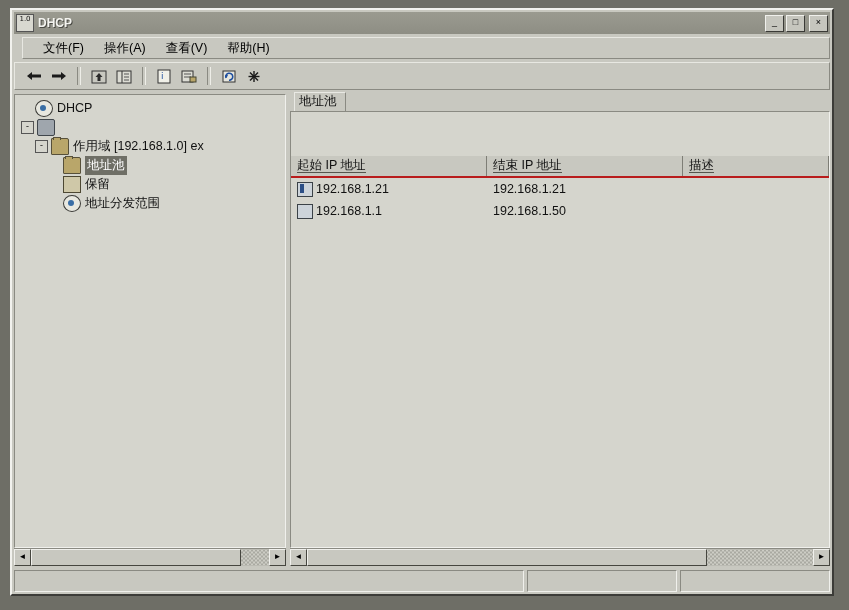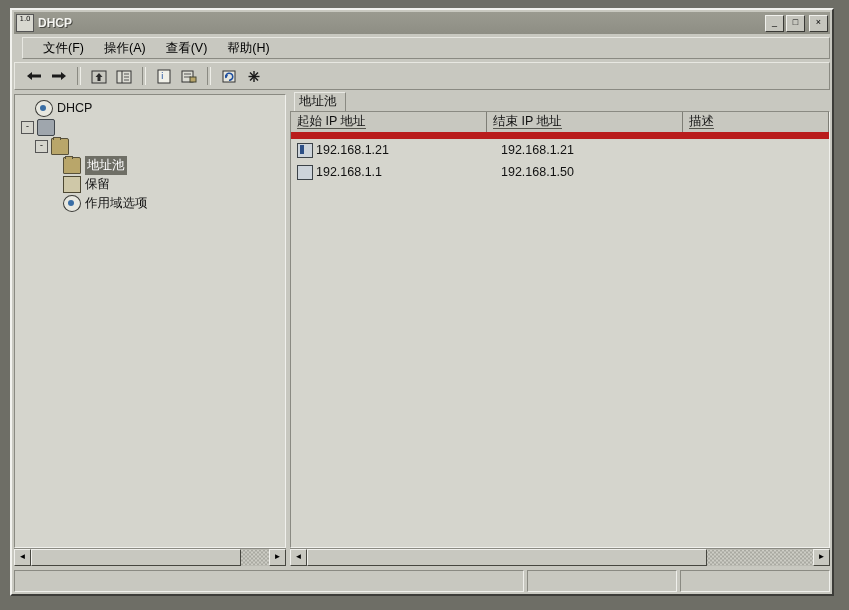--- a/index.html
+++ b/index.html
@@ -258,21 +258,22 @@
     color: #111;
     border-top: 1px solid #e9e9e4;
     border-left: 1px solid #e9e9e4;
     border-right: 1px solid #8a8a82;
   }
 
   .list-head {
     display: flex;
     height: 20px;
     background: #8b5cf6;
-    border-bottom: 7px solid #b91c1c;
+    border-bottom: 2px solid #b91c1c;
+    margin-top: 44px;
   }
   .list-head .col {
     font-size: 12.5px;
     line-height: 18px;
     padding-left: 6px;
     box-sizing: border-box;
     background: #c8c8c0;
     border: 1px solid #ececE6;
     border-right-color: #7e7e76;
     border-bottom: none;
@@ -288,21 +289,20 @@
   .col-1 { width: 196px; }
   .col-2 { flex: 1; }
 
   .list-body { background: #d5d5cd; }
   .list-row {
     display: flex;
     height: 22px;
     align-items: center;
     font-size: 12.5px;
     color: #111;
-    gap: 8px;
   }
   .cell {
     box-sizing: border-box;
     padding-left: 6px;
     display: flex;
     align-items: center;
     white-space: nowrap;
   }
   .row-ico {
     width: 14px;
@@ -474,39 +474,40 @@
           </div>
 
           <div class="tree-row indent-1">
             <span class="pm">-</span>
             <span class="ico server"></span>
           </div>
 
           <div class="tree-row indent-2">
             <span class="pm">-</span>
             <span class="ico folder"></span>
+            <span>作用域 [192.168.1.0] ex</span>
           </div>
 
           <div class="tree-row indent-3">
             <span class="pm blank"></span>
             <span class="ico folder"></span>
             <span class="sel-label">地址池</span>
           </div>
 
 
           <div class="tree-row indent-3">
             <span class="pm blank"></span>
             <span class="ico scroll"></span>
             <span>保留</span>
           </div>
 
           <div class="tree-row indent-3">
             <span class="pm blank"></span>
             <span class="ico root dot"></span>
-            <span>作用域选项</span>
+            <span>地址分发范围</span>
           </div>
 
 
         </div>
       </div>
       <div class="hsb">
         <div class="sb-btn">◄</div>
         <div class="sb-thumb" style="width:210px"></div>
         <div class="sb-track"></div>
         <div class="sb-btn">►</div>

